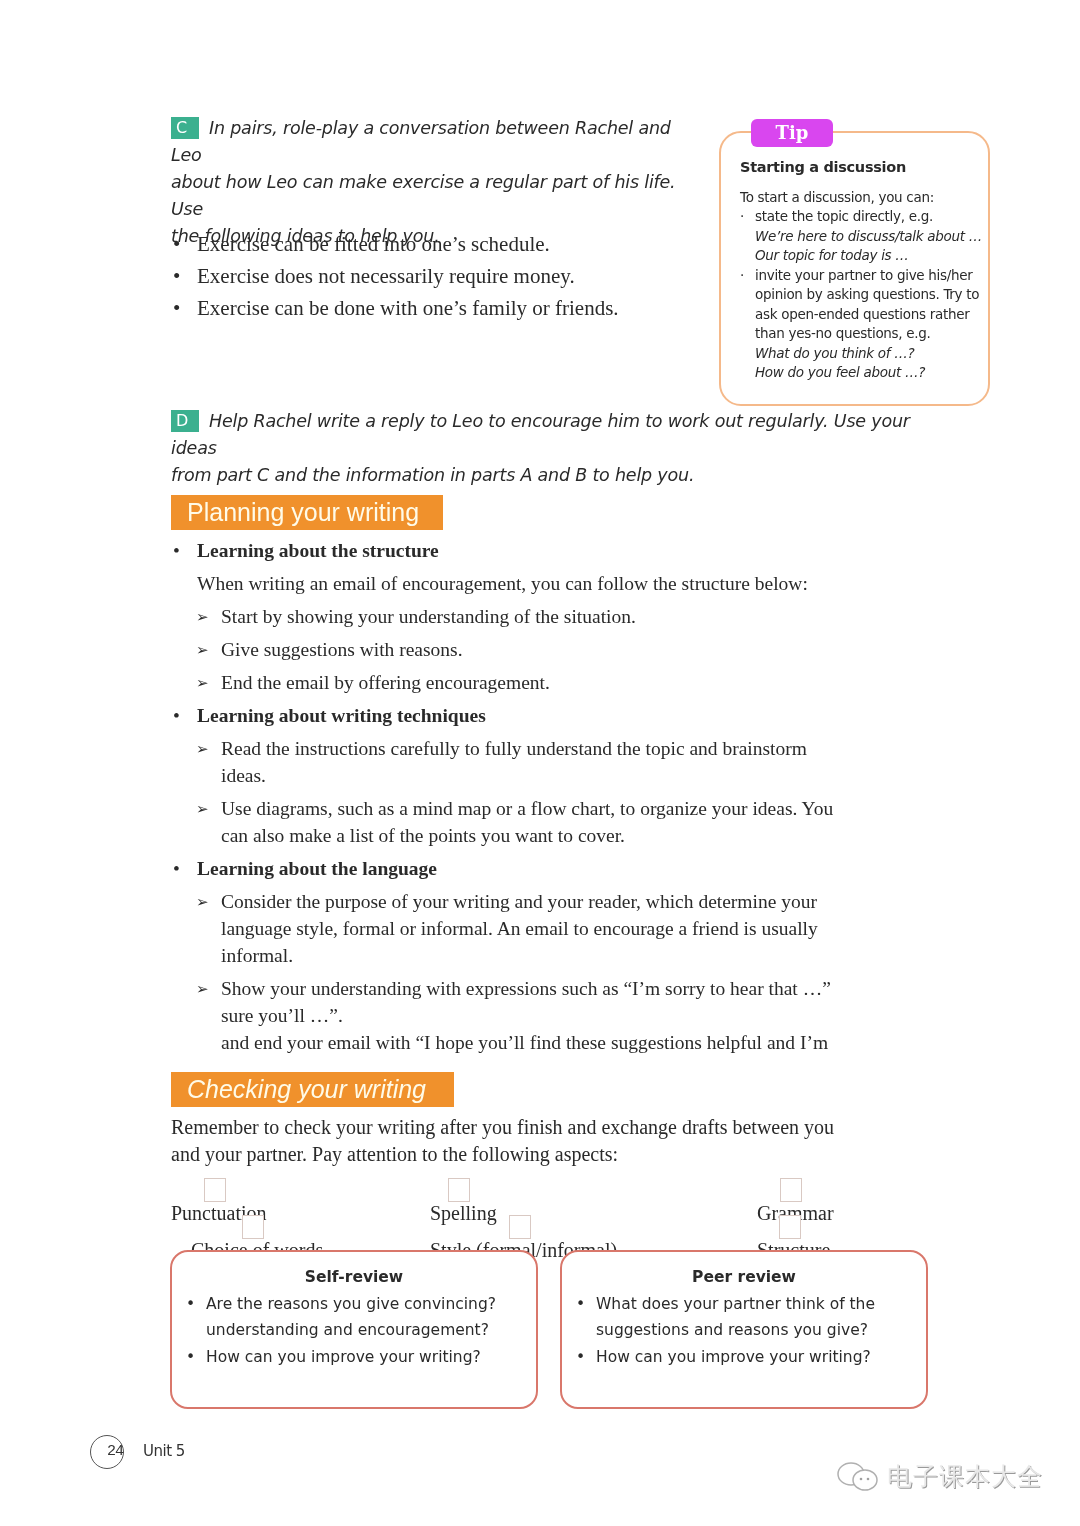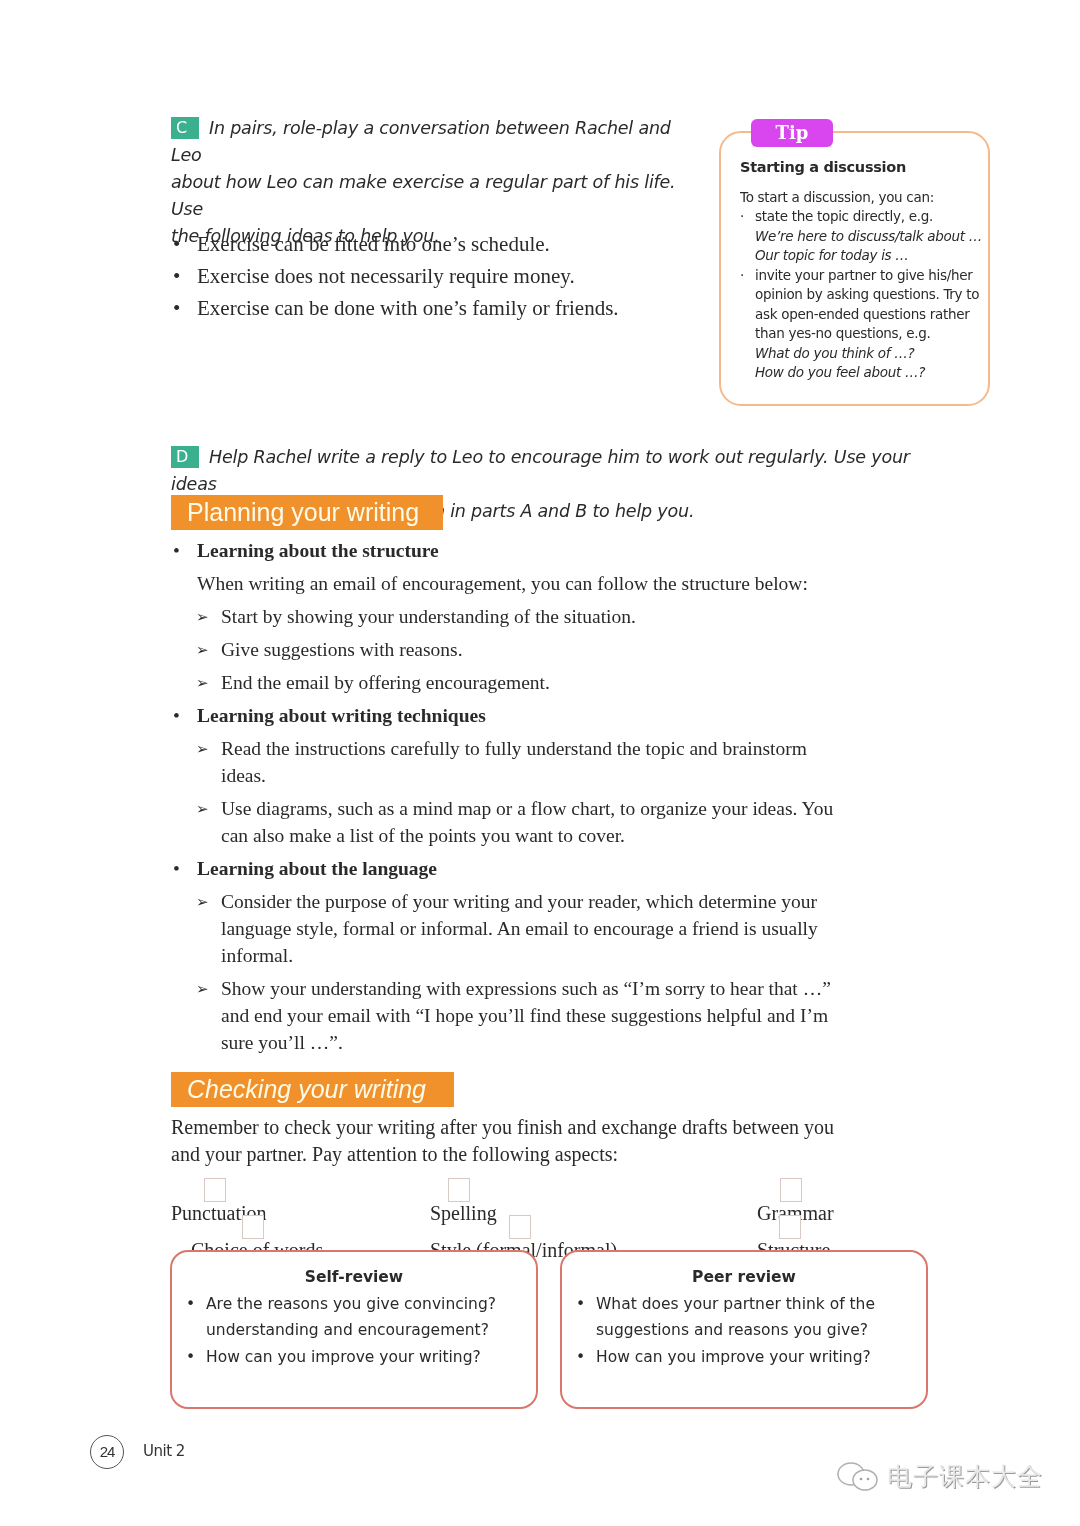--- a/index.html
+++ b/index.html
@@ -72,21 +72,21 @@
     font-family: "DejaVu Sans", sans-serif; font-size: 15.5px; line-height: 26.5px; color: #2a2a2a;
   }
   .review-title { font-weight: bold; text-align: center; font-size: 15.5px; }
   .review-q { position: relative; padding-left: 34px; }
   .review-q .rd { position: absolute; left: 14px; }
   .review-cont { padding-left: 34px; }
 
   
   .page-num {
     width: 32px; height: 32px; border: 1.5px solid #555; border-radius: 50%;
-    font-family: Liberation Sans, sans-serif; font-size: 15px; line-height: 32px; text-align: center;
+    font-family: Liberation Mono, monospace; font-size: 15px; line-height: 32px; text-align: right;
     color: #333; letter-spacing: -1px;
   }
   .unit-label { font-family: "DejaVu Sans", sans-serif; font-size: 15px; color: #333; letter-spacing: -0.5px; }
   .watermark {
     font-family: "DejaVu Sans", sans-serif; font-size: 25px; color: #e8e8e8;
     text-shadow: 1px 1px 0 #9a9a9a; letter-spacing: 1px;
   }
 </style>
 </head>
 <body>
@@ -118,21 +118,21 @@
     <span class="tb">·</span>
     <div>invite your partner to give his/her</div>
     <div>opinion by asking questions. Try to</div>
     <div>ask open-ended questions rather</div>
     <div>than yes-no questions, e.g.</div>
     <div class="tip-ex">What do you think of …?</div>
     <div class="tip-ex">How do you feel about …?</div>
   </div>
 </div>
 
-<div class="abs instr" style="left:171px; top:444px; width:760px;">
+<div class="abs instr" style="left:171px; top:408px; width:760px;">
   <div><span class="part-badge">D</span><span>Help Rachel write a reply to Leo to encourage him to work out regularly. Use your ideas</span></div>
   <div>from part C and the information in parts A and B to help you.</div>
 </div>
 
 <div class="abs section-header" style="left:171px; top:495px; width:272px; height:35px;">Planning your writing</div>
 
 <div class="abs plan" style="left:171px; top:537px; width:770px;">
 
   <div class="bullet-item" style="margin-bottom:6px;"><span class="dot">•</span><span>Learning about the structure</span></div>
   <div class="para" style="margin-bottom:6px;">When writing an email of encouragement, you can follow the structure below:</div>
@@ -164,22 +164,22 @@
   <div class="bullet-item" style="margin-bottom:6px;"><span class="dot">•</span><span>Learning about the language</span></div>
   <div class="arrow-item" style="margin-bottom:6px;">
       <span class="arr">➢</span>
     <div>Consider the purpose of your writing and your reader, which determine your</div>
     <div>language style, formal or informal. An email to encourage a friend is usually</div>
     <div>informal.</div>
   </div>
   <div class="arrow-item">
       <span class="arr">➢</span>
     <div>Show your understanding with expressions such as “I’m sorry to hear that …”</div>
+    <div>sure you’ll …”.</div>
     <div>and end your email with “I hope you’ll find these suggestions helpful and I’m</div>
-    <div>sure you’ll …”.</div>
   </div>
 </div>
 
 <div class="abs section-header" style="left:171px; top:1072px; width:283px; height:35px;font-style:italic;">Checking your writing</div>
 
 <div class="abs check-text" style="left:171px; top:1114px; width:770px;">
   <div>Remember to check your writing after you finish and exchange drafts between you</div>
   <div>and your partner. Pay attention to the following aspects:</div>
 </div>
 
@@ -218,21 +218,21 @@
 </div>
 
 <div class="abs review-box" style="left:560px; top:1250px; width:368px; height:159px; padding-top:12px;">
   <div class="review-title">Peer review</div>
   <div class="review-q"><span class="rd">•</span><span>What does your partner think of the</span></div>
   <div class="review-cont">suggestions and reasons you give?</div>
   <div class="review-q"><span class="rd">•</span><span>How can you improve your writing?</span></div>
 </div>
 
 <div class="abs page-num" style="left:90px; top:1435px;">24</div>
-<div class="abs unit-label" style="left:143px; top:1442px;">Unit 2</div>
+<div class="abs unit-label" style="left:143px; top:1442px;">Unit 5</div>
 
 <div class="abs" style="left:835px; top:1460px; display:flex; align-items:flex-start;">
   <svg width="46" height="34" viewBox="0 0 46 34">
     <ellipse cx="16" cy="14" rx="13" ry="11" fill="none" stroke="#b0b0b0" stroke-width="1.5"></ellipse>
     <ellipse cx="30" cy="20" rx="12" ry="10" fill="#fff" stroke="#b0b0b0" stroke-width="1.5"></ellipse>
     <circle cx="26" cy="19" r="1.3" fill="#a0a0a0"></circle>
     <circle cx="33" cy="19" r="1.3" fill="#a0a0a0"></circle>
   </svg>
   <span class="watermark" style="margin-left:6px;">电子课本大全</span>
 </div>

